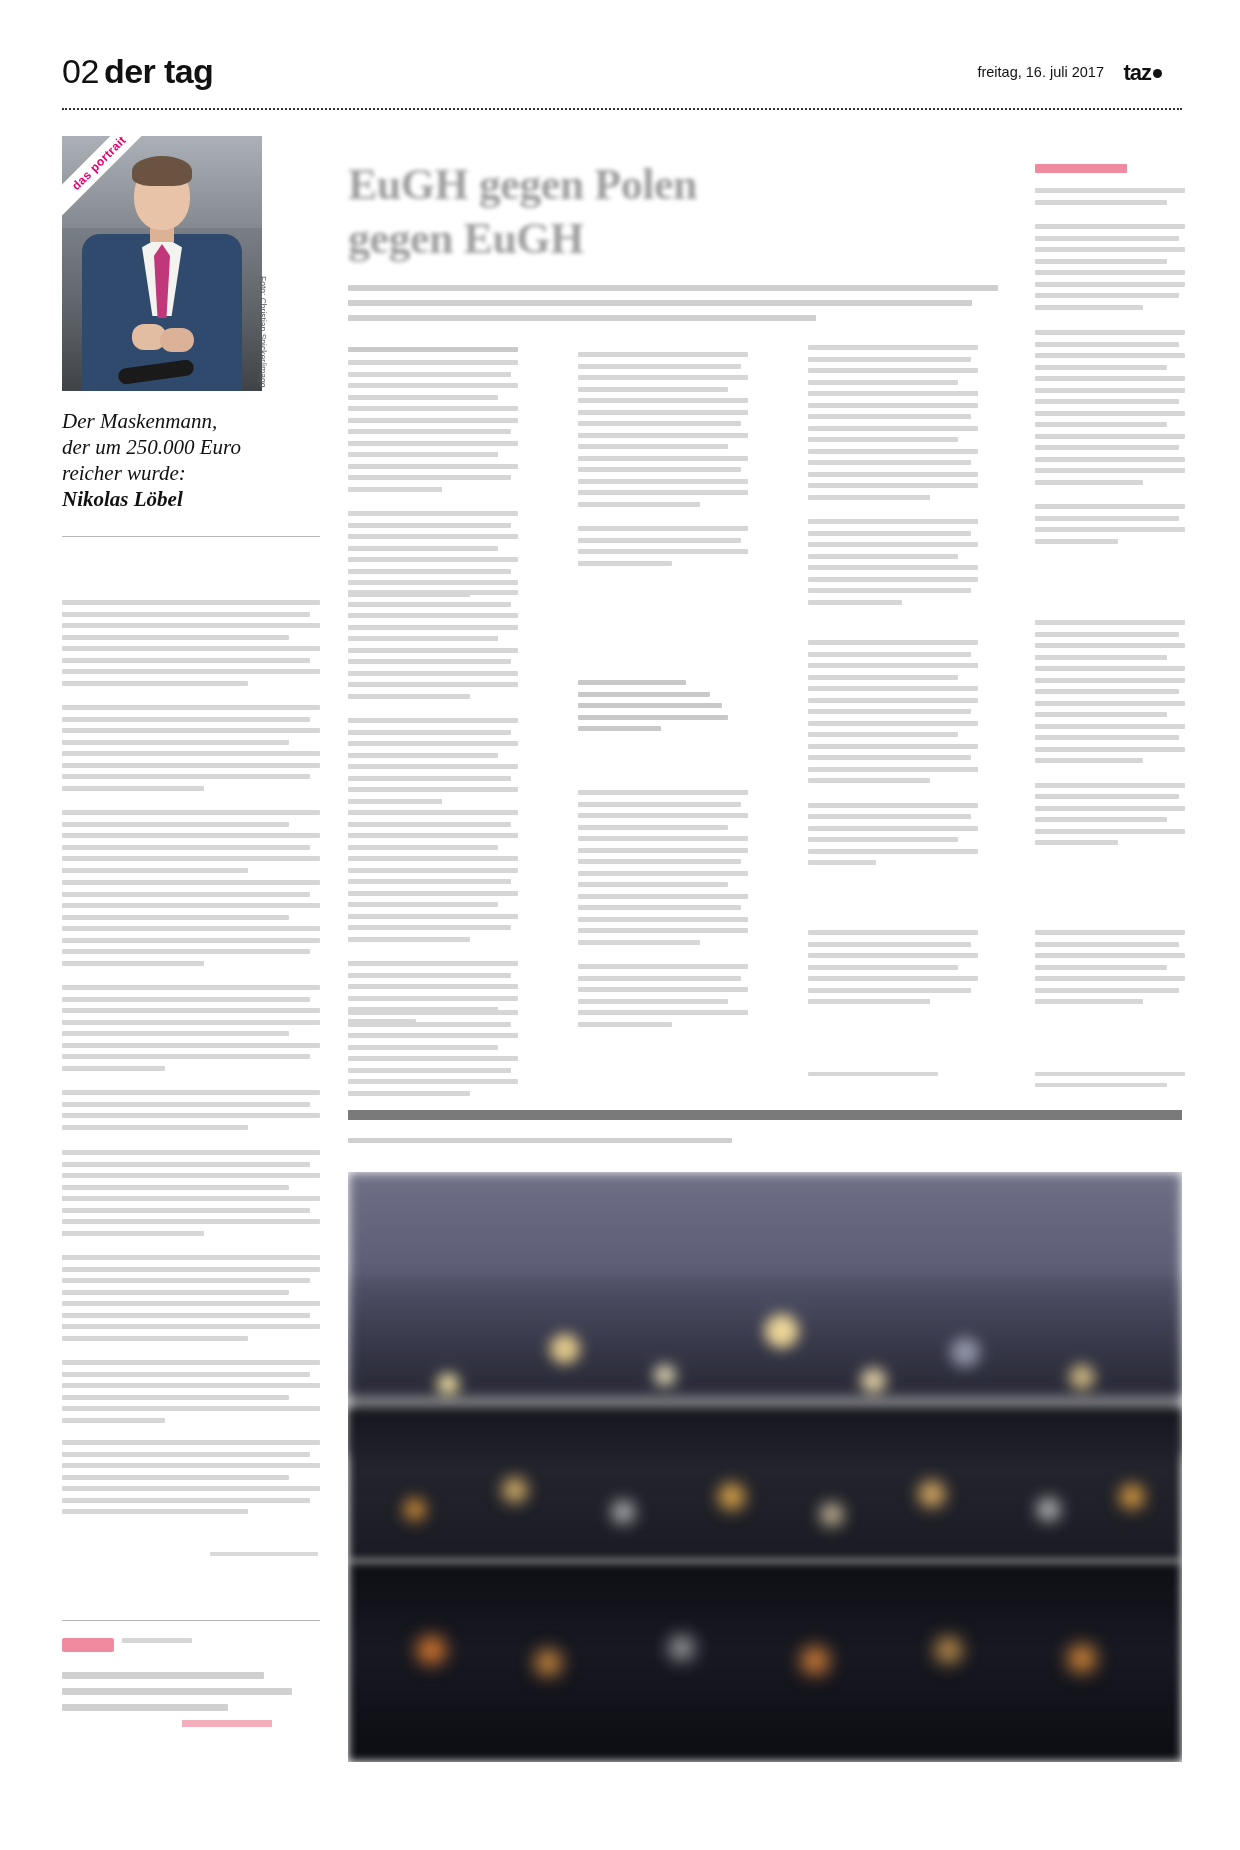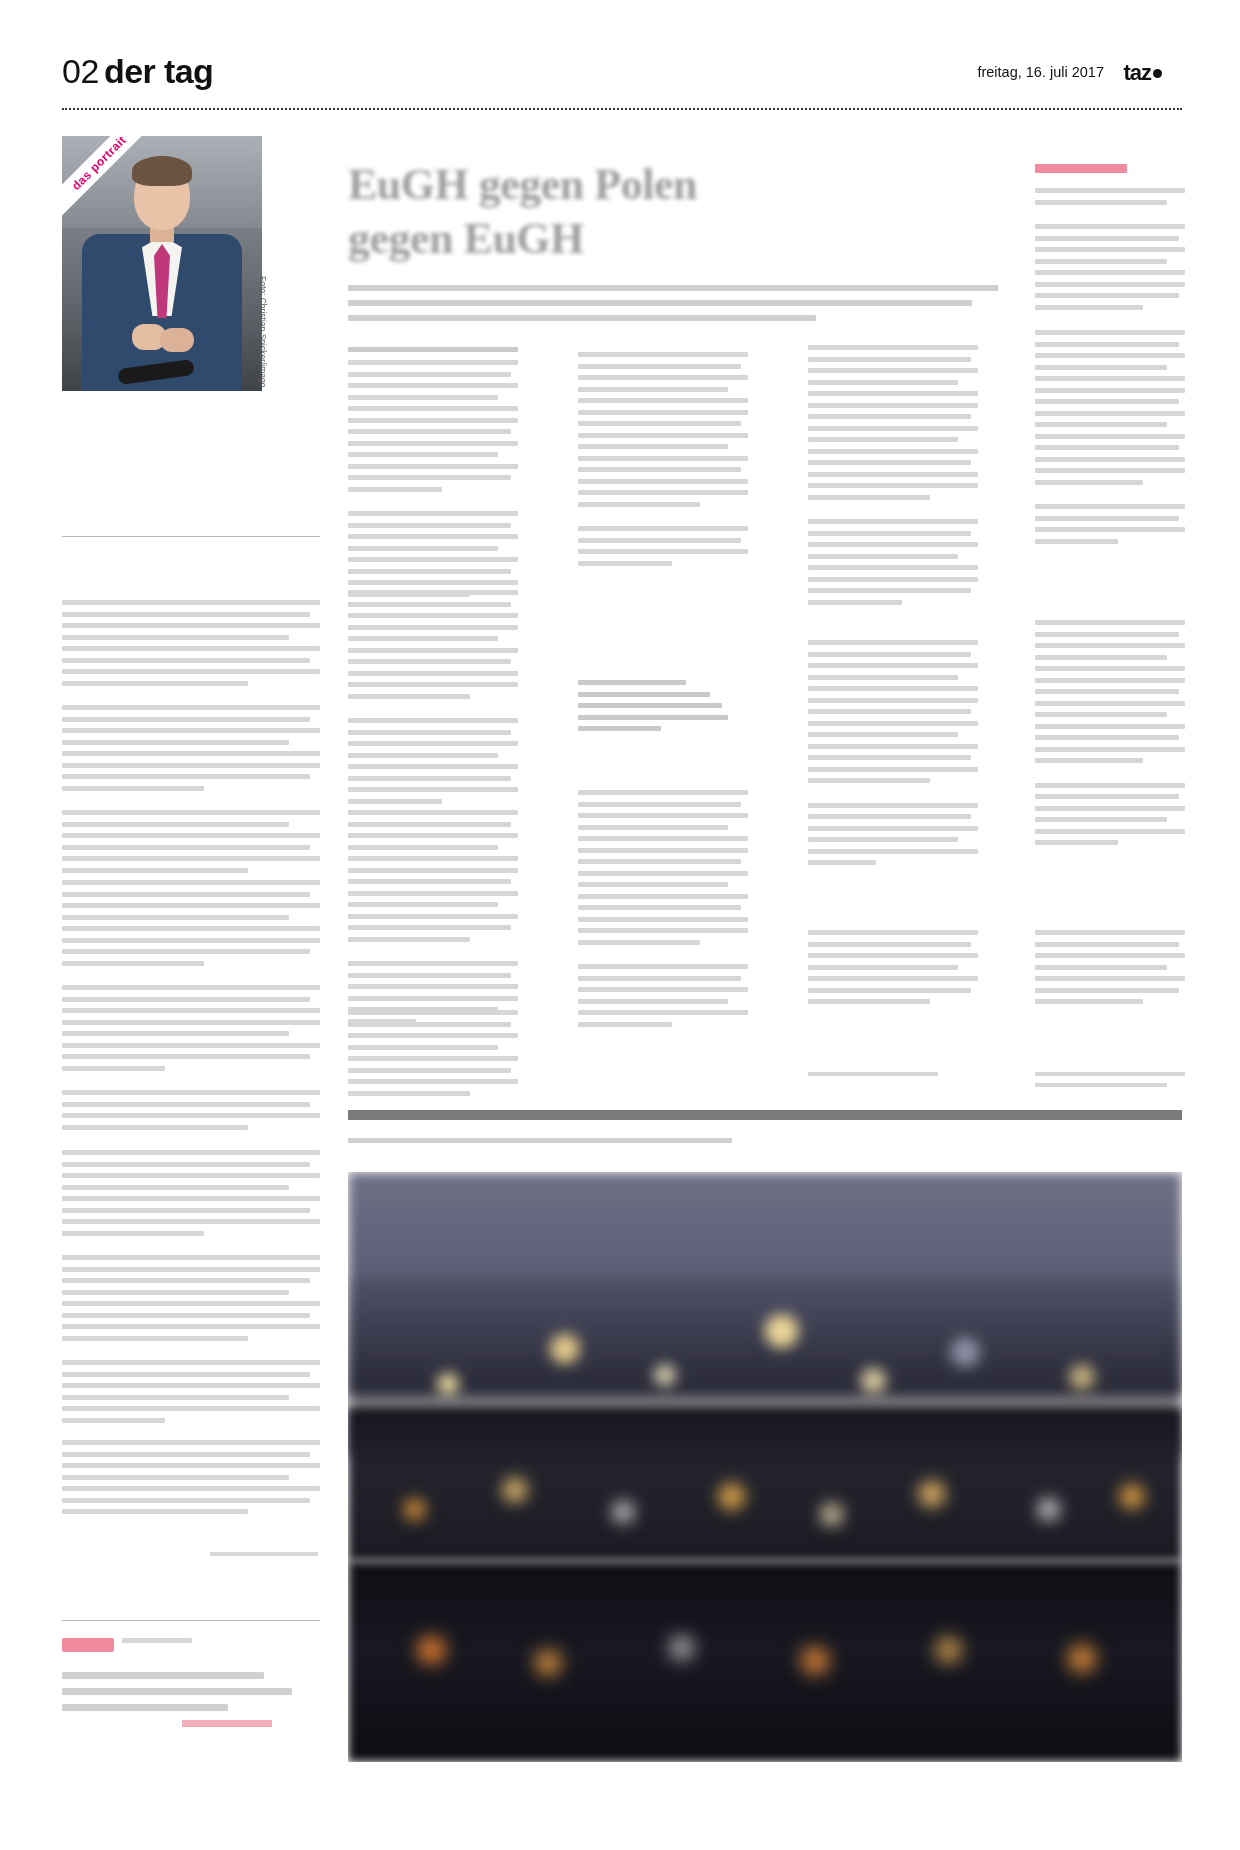--- a/index.html
+++ b/index.html
@@ -461,20 +461,26 @@
       <div class="ph-hand-r"></div>
       <div class="ph-mic"></div>
       <div class="portrait-flag">
         <div class="band">
             <span>das portrait</span>
           </div>
       </div>
     </div>
     <div class="photo-credit">Foto: Christian Spicker/imago</div>
 
+    <div class="portrait-caption">
+      <div>Der Maskenmann,</div>
+      <div>der um 250.000 Euro</div>
+      <div>reicher wurde:</div>
+      <div><b>Nikolas Löbel</b></div>
+    </div>
     <div class="portrait-sep"></div>
   </div>
 
   <div class="txtblock" style="left:62px; top:600px; width:258px;">
     <div class="tline s1"></div>
       <div class="tline s2"></div>
       <div class="tline s1"></div>
       <div class="tline s3"></div>
     <div class="tline s1"></div>
       <div class="tline s2"></div>

